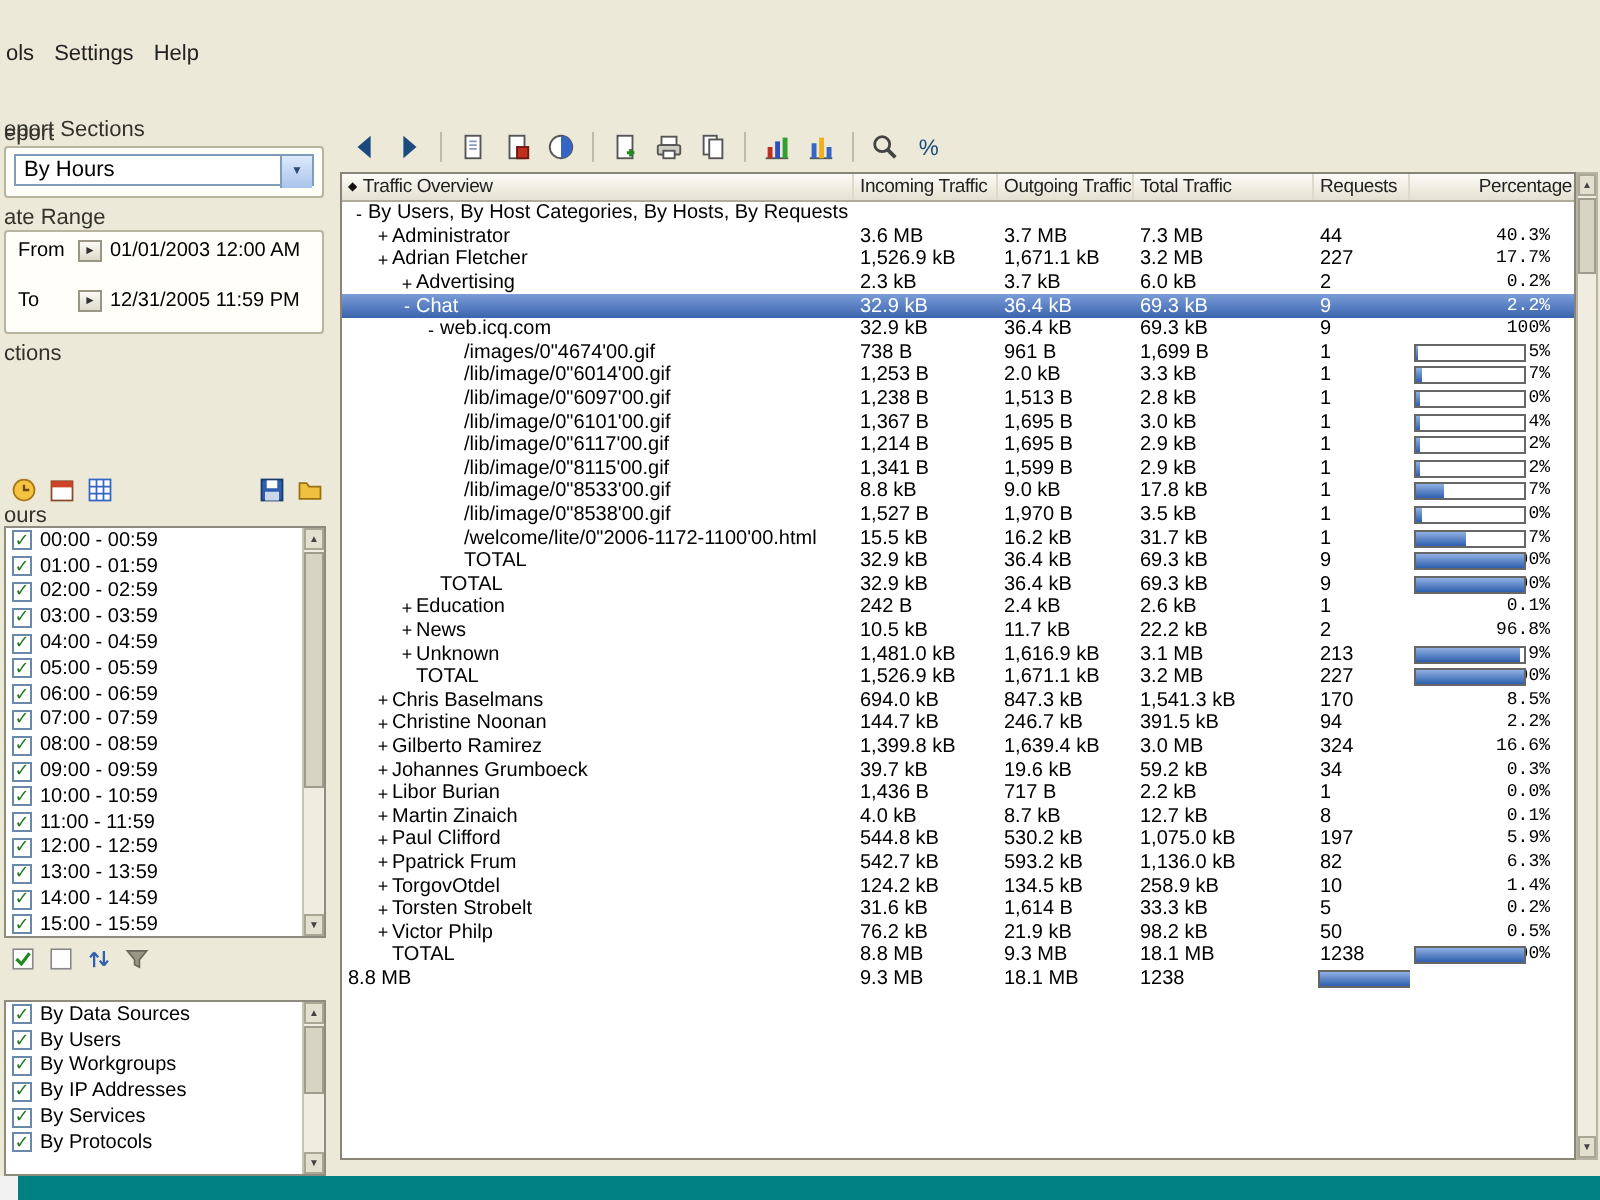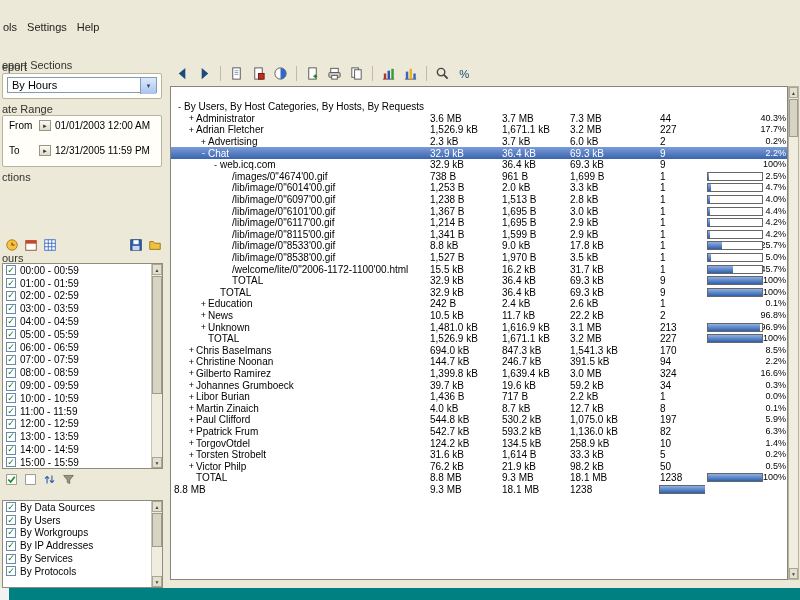--- a/index.html
+++ b/index.html
@@ -97,21 +97,21 @@
     display:flex; align-items:center; border-right:1px solid #dedacb; overflow:hidden; white-space:nowrap; }
   .hcell.right { justify-content:flex-end; padding-right:3px; border-right:none; }
   .sortmark { font-size:6px; margin-right:3px; color:#111; }
   #grid-body { position:absolute; top:14px; left:0; right:0; bottom:0; overflow:hidden; }
   .row { display:grid; grid-template-columns:256px 72px 68px 90px 48px 84px; height:11.6px;
     align-items:center; font-size:10px; white-space:nowrap; color:#000; }
   .cell { overflow:hidden; padding-left:3px; line-height:11px; }
   .cell.name { display:flex; align-items:center; padding-left:0; }
   .exp { display:inline-block; width:9px; text-align:center; font-size:9px; line-height:10px; flex:none; }
   .cell.pct { position:relative; display:flex; align-items:center; justify-content:flex-end;
-    padding-right:3px; font-size:9px; }
+    padding-right:14px; font-size:9px;font-family:Liberation Mono, monospace; }
   .bar { position:absolute; left:2px; top:1px; width:56px; height:9px; border:1px solid #666; background:#fff; }
   .bar .fill { height:100%; background:linear-gradient(180deg,#8fb0e2,#2f5fae); }
   .row.selected { background:linear-gradient(180deg,#7b9cd8,#3a64ae); color:#fff; }
 
   
   .vscroll { position:absolute; right:1px; top:86px; width:11px; height:494px;
     background:#f0ede0; border:1px solid #b8b4a4; }
   .vscroll .sbtn { width:9px; }
   #main-thumb { top:12px; width:9px; height:38px; }
 
@@ -406,20 +406,31 @@
         </svg>
     </div>
     <div class="tbtn">
       <svg width="15" height="15" viewBox="0 0 16 16">
           <text x="2.5" y="12.5" font-size="12" fill="#1a4a7e" font-family="sans-serif">%</text>
         </svg>
     </div>
   </div>
 
   <div class="grid">
+    <div class="ghead">
+      <div class="hcell">
+        <span class="sortmark">◆</span>
+        <span>Traffic Overview</span>
+      </div>
+      <div class="hcell">Incoming Traffic</div>
+      <div class="hcell">Outgoing Traffic</div>
+      <div class="hcell">Total Traffic</div>
+      <div class="hcell">Requests</div>
+      <div class="hcell right">Percentage</div>
+    </div>
     <div id="grid-body">
         <div class="row">
           <div class="cell name" style="padding-left: 4px;">
             <span class="exp">-</span>
             <span>By Users, By Host Categories, By Hosts, By Requests</span>
           </div>
           <div class="cell"></div>
           <div class="cell"></div>
           <div class="cell"></div>
           <div class="cell"></div>

